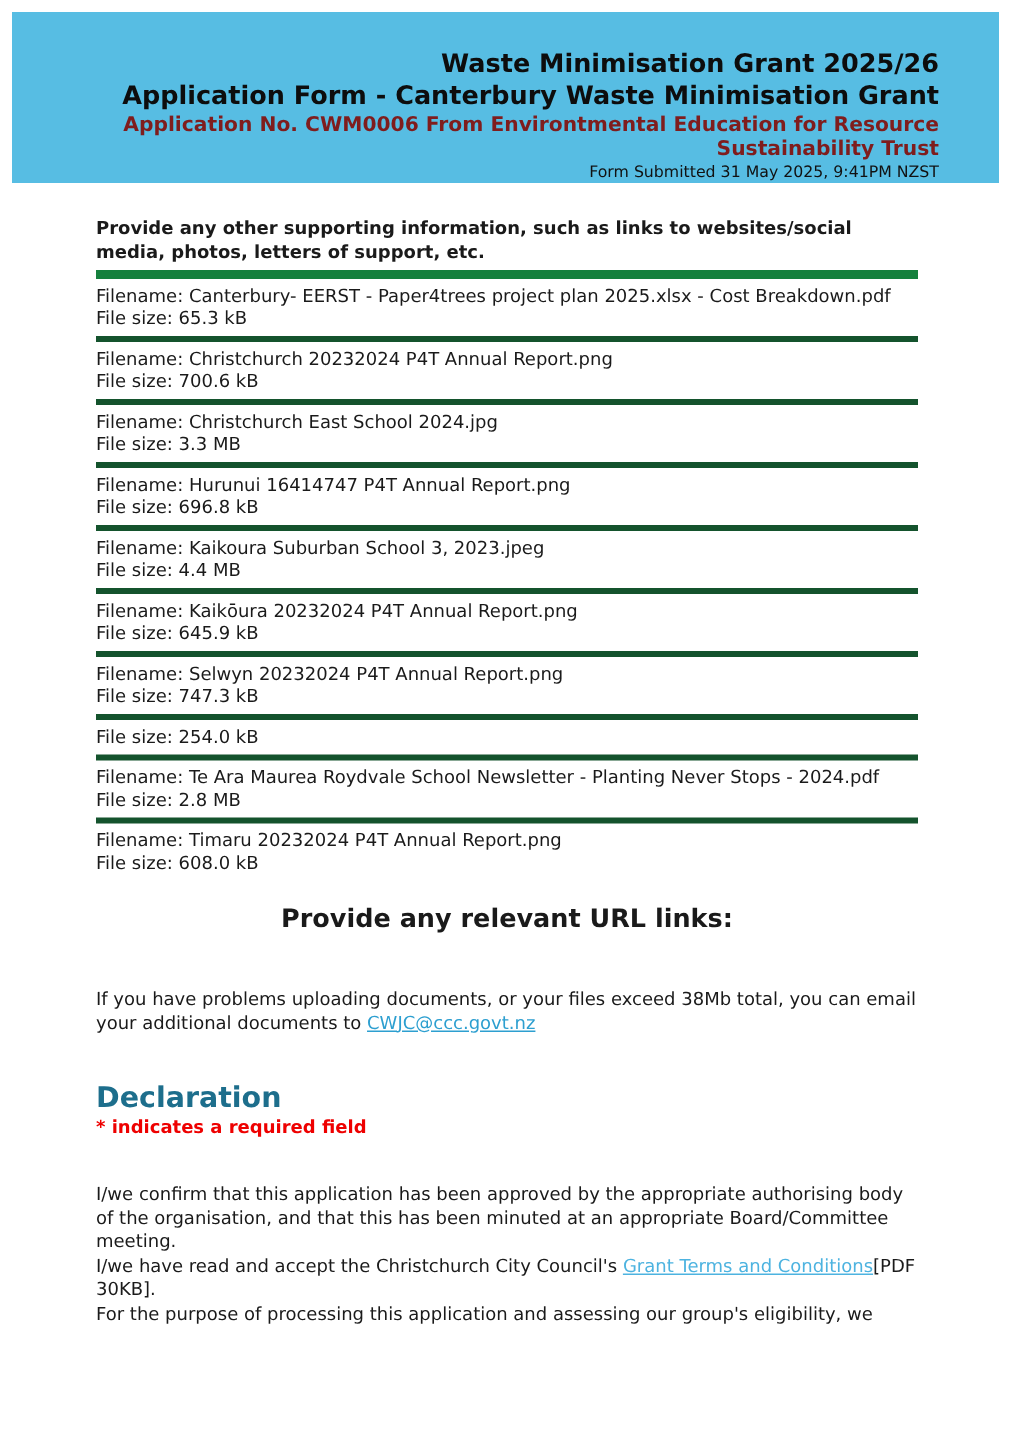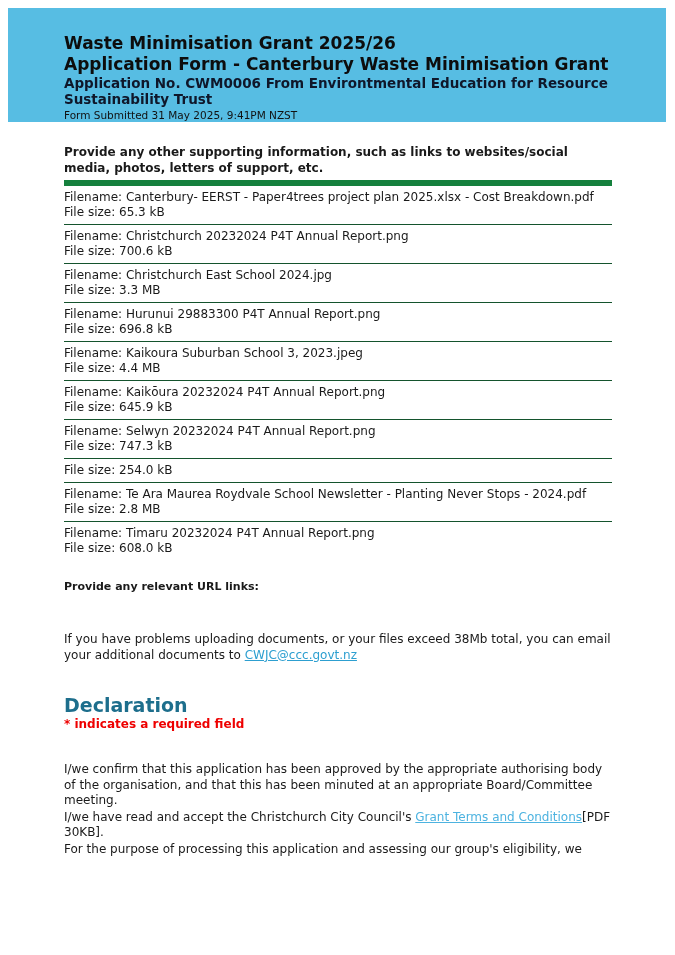--- a/index.html
+++ b/index.html
@@ -16,32 +16,33 @@
     background: #ffffff;
     overflow: hidden;
   }
   
   .header-band {
     margin: 8px 9px 0 8px;
     height: 114px;
     background: var(--band_blue, #57bde3);
     padding: 25px 40px 10px 56px;
     overflow: hidden;
+    text-align: right;
   }
   .header-band .title-line {
     font-size: 17px;
     font-weight: bold;
     line-height: 21px;
     color: #0d0d0d;
   }
   .header-band .app-line {
     font-size: 13.5px;
     font-weight: bold;
     line-height: 16px;
-    color: #0f172a;
+    color: #7f1d1d;
   }
   .header-band .submitted-line {
     font-size: 10.5px;
     line-height: 13px;
     margin-top: 2px;
     color: #111111;
   }
   
   .content {
     margin: 0 63px 0 64px; 
@@ -50,33 +51,34 @@
     margin-top: 23px;
     font-size: 12px;
     font-weight: bold;
     line-height: 15.5px;
     padding-bottom: 4px;
     border-bottom: 6px solid #15803d;
   }
   .file-list { width: 100%; }
   .file-item {
     padding: 4px 0 4px 0;
-    border-bottom: 1px solid #14532d;
+    border-bottom: 4px solid #14532d;
   }
   .file-item:last-child { border-bottom: none; }
   .file-line {
     font-size: 12px;
     line-height: 15px;
     word-break: break-all;
   }
   .url-links-heading {
     margin-top: 19px;
-    font-size: 11px;
+    font-size: 17px;
     font-weight: bold;
     line-height: 15px;
+    text-align: center;
   }
   .upload-note {
     margin-top: 38px;
     font-size: 12px;
     line-height: 15.5px;
   }
   a.link-email {
     color: var(--link_blue, #2d9fd0);
     text-decoration: underline;
     cursor: pointer;
@@ -134,21 +136,21 @@
         <div class="file-line"><span>File size: </span><span>700.6 kB</span></div>
       </div>
 
       <div class="file-item">
         <div class="file-line"><span>Filename: </span><span>Christchurch East School 2024.jpg</span></div>
         <div class="file-line"><span>File size: </span><span>3.3 MB</span></div>
       </div>
 
 
       <div class="file-item">
-        <div class="file-line"><span>Filename: </span><span>Hurunui 29883300 P4T Annual Report.png</span></div>
+        <div class="file-line"><span>Filename: </span><span>Hurunui 16414747 P4T Annual Report.png</span></div>
         <div class="file-line"><span>File size: </span><span>696.8 kB</span></div>
       </div>
 
       <div class="file-item">
         <div class="file-line"><span>Filename: </span><span>Kaikoura Suburban School 3, 2023.jpeg</span></div>
         <div class="file-line"><span>File size: </span><span>4.4 MB</span></div>
       </div>
 
       <div class="file-item">
         <div class="file-line"><span>Filename: </span><span>Kaikōura 20232024 P4T Annual Report.png</span></div>

